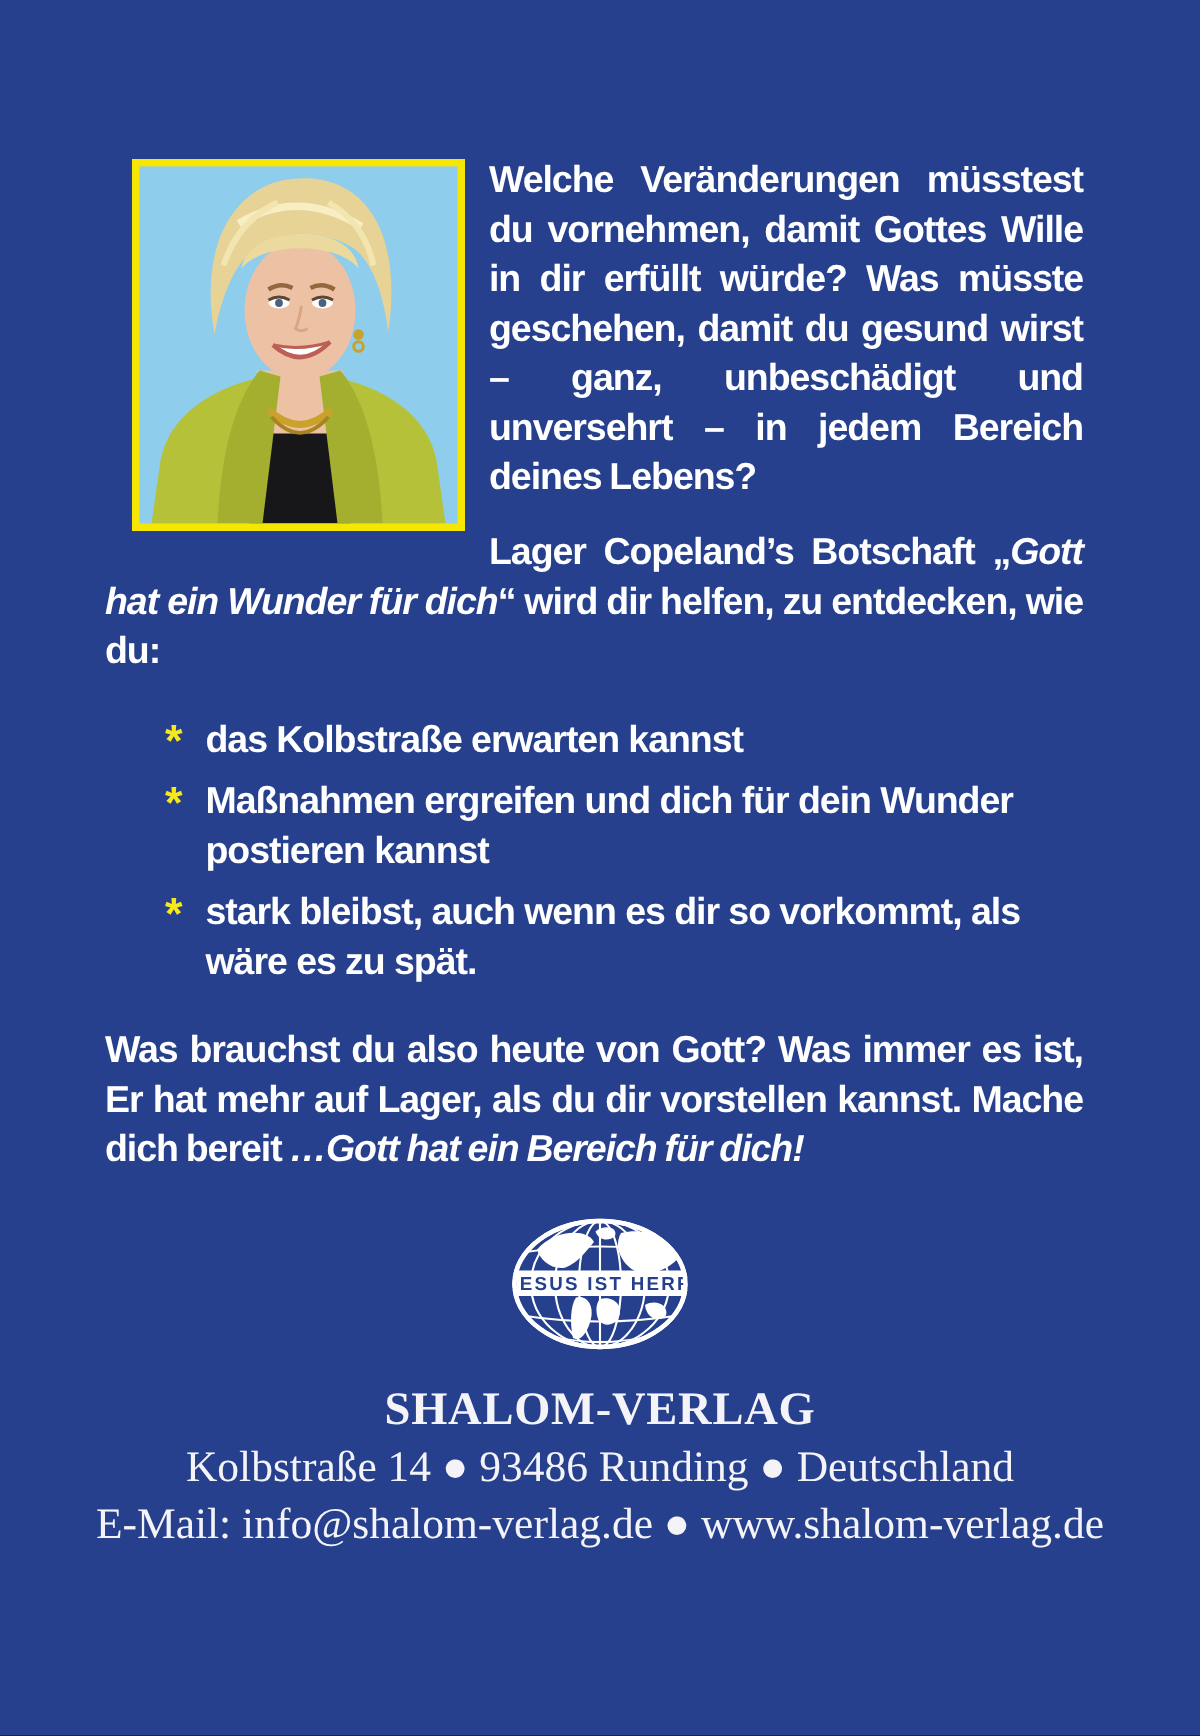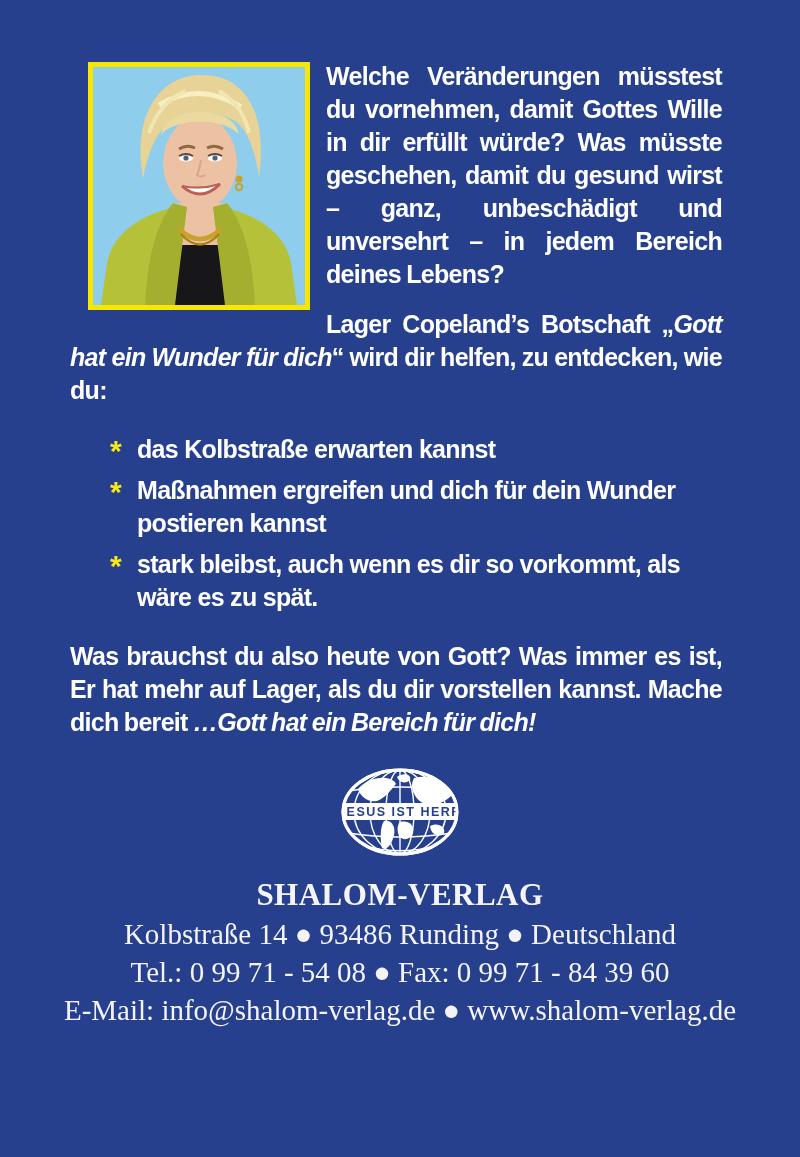--- a/index.html
+++ b/index.html
@@ -6,21 +6,21 @@
   .cover {
     position:relative;
     width:800px; height:1157px;
     margin:0 auto;
     background:#26408e;
     color:#ffffff;
     font-family:"Liberation Sans", sans-serif;
     overflow:hidden;
   }
   .content {
-    padding:60px 78px 0 70px;
+    padding:104px 78px 0 70px;
   }
   .photo-frame {
     float:left;
     width:212px; height:238px;
     border:5px solid #f6e604;
     margin:2px 16px 6px 18px;
     background:#8ecdec;
     overflow:hidden;
   }
   .photo-frame svg { display:block; width:100%; height:100%; }
@@ -180,17 +180,16 @@
       </g>
       <rect x="6" y="38" width="112" height="17" fill="#ffffff"></rect>
       <text x="62" y="51" text-anchor="middle" font-family="Liberation Sans, sans-serif" font-size="12.5" font-weight="bold" letter-spacing="1.5" fill="#26408e">JESUS IST HERR</text>
       <ellipse cx="62" cy="47" rx="57" ry="42" fill="none" stroke="#ffffff" stroke-width="3"></ellipse>
     </svg>
   </div>
 
   <div class="publisher">
     <div class="pub-name">SHALOM-VERLAG</div>
     <div class="pub-line">Kolbstraße 14 ● 93486 Runding ● Deutschland</div>
-    <div class="pub-line">Tel.: 0 99 71 - 54 08 ● Fax: 0 99 71 - 84 39 60</div>
     <div class="pub-line">E-Mail: info@shalom-verlag.de ● www.shalom-verlag.de</div>
   </div>
 
 </div>
 
 </body></html>

